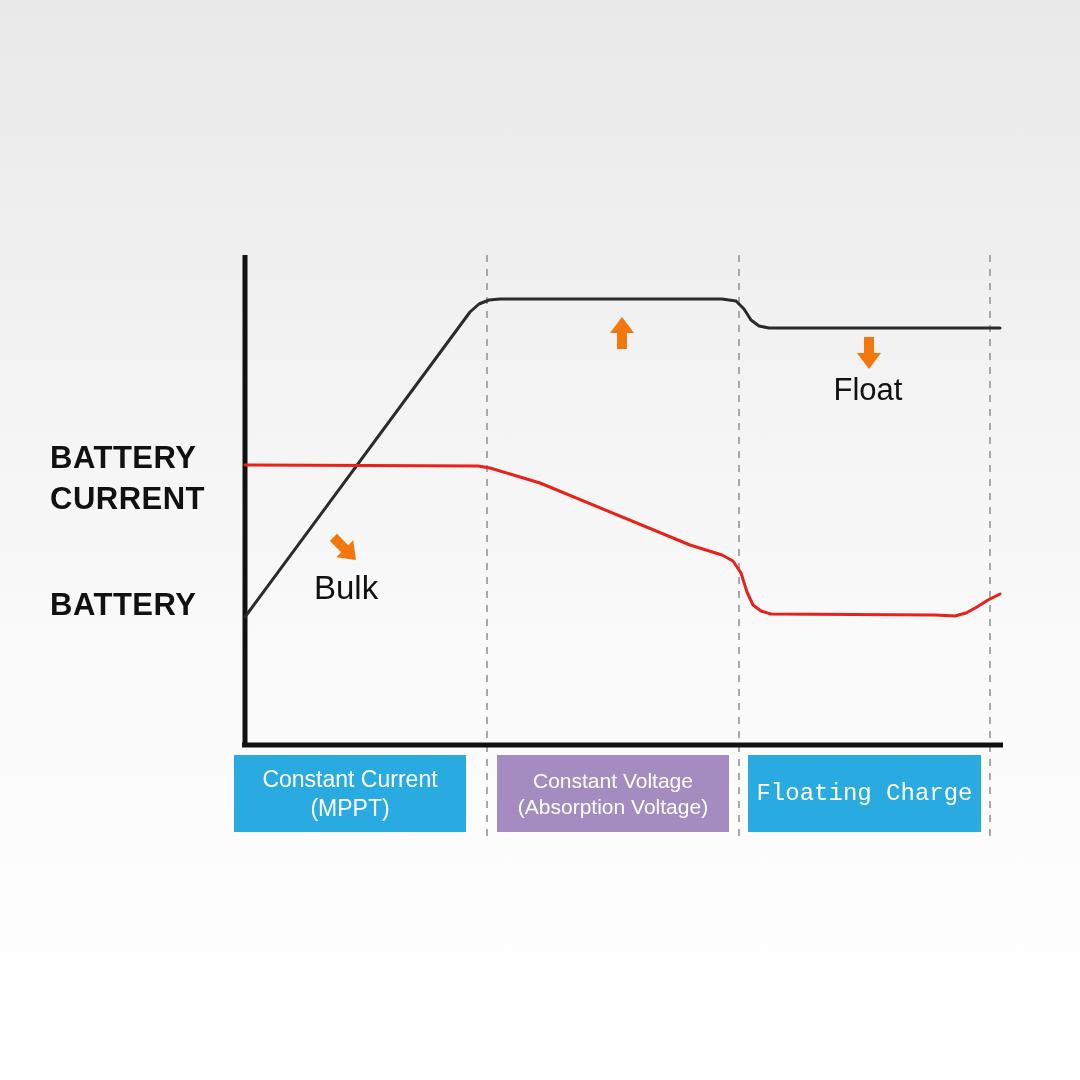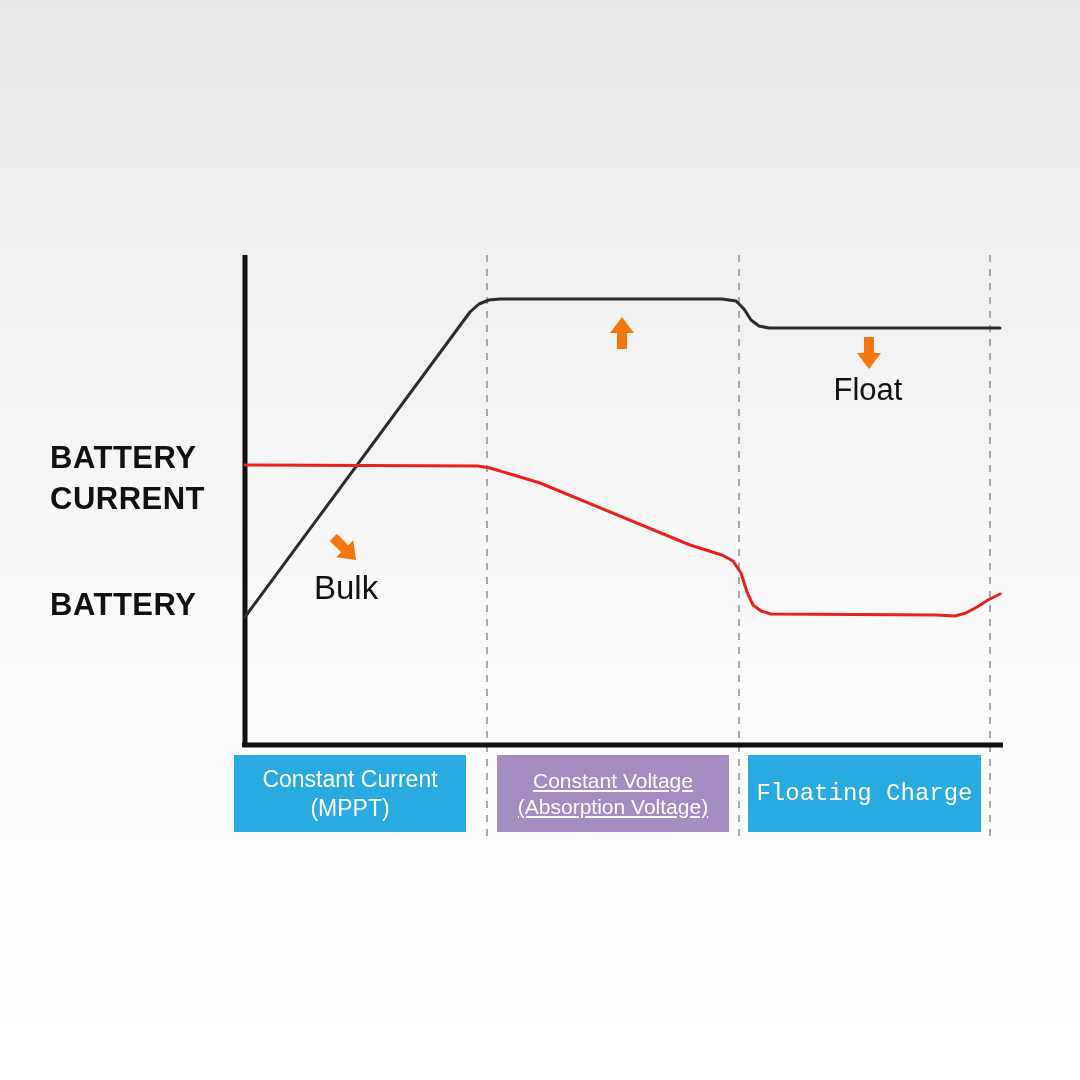--- a/index.html
+++ b/index.html
@@ -13,21 +13,21 @@
             font-size:31px;line-height:41px;letter-spacing:.5px;color:#111;}
   #bc-lbl{left:50px;top:437px;}
   #bv-lbl{left:50px;top:584px;}
   .ann{position:absolute;font-size:31px;color:#111;white-space:nowrap;}
   .ann-bulk{left:314px;top:569px;font-size:33px;}
   .ann-absorption{left:616px;top:349px;transform:translateX(-50%);}
   .ann-float{left:868px;top:372px;transform:translateX(-50%);}
   .phase-box{position:absolute;top:755px;height:77px;display:flex;flex-direction:column;
              align-items:center;justify-content:center;color:#fff;text-align:center;}
   .pb1{left:234px;width:232px;font-size:23px;line-height:29px;}
-  .pb2{left:497px;width:232px;font-size:21px;line-height:26px;text-decoration:underline;}
+  .pb2{left:497px;width:232px;font-size:21px;line-height:26px;}
   .pb3{left:748px;width:233px;font-size:24px;line-height:29px;font-family:Liberation Mono, monospace;}
 </style>
 </head>
 <body>
 
 <div class="stage">
 
   <svg id="chart-svg" width="1080" height="1080" viewBox="0 0 1080 1080">
       <line x1="487" y1="255" x2="487" y2="838" stroke="#a8a8a8" stroke-width="2" stroke-dasharray="7 7"></line>
       <line x1="739" y1="255" x2="739" y2="838" stroke="#a8a8a8" stroke-width="2" stroke-dasharray="7 7"></line>

